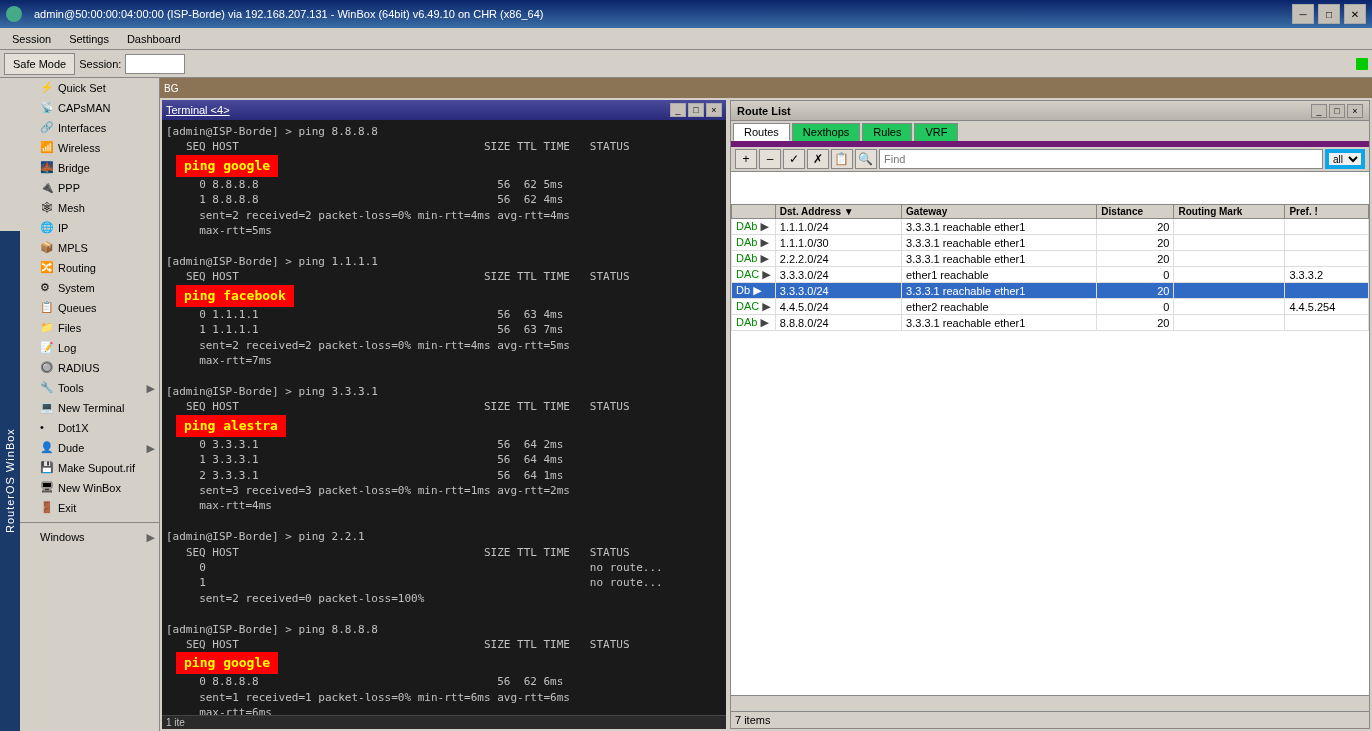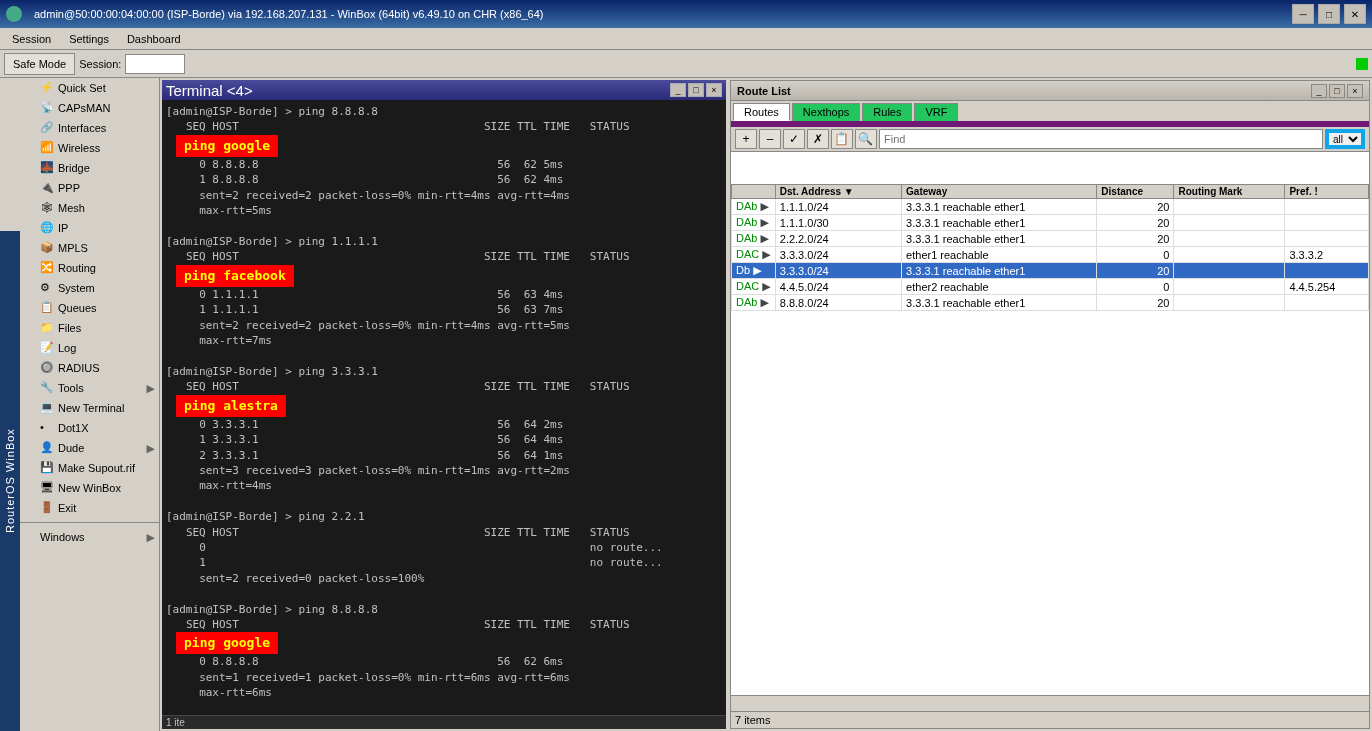--- a/index.html
+++ b/index.html
@@ -111,21 +111,21 @@
     }
     .terminal-titlebar {
       background: linear-gradient(to bottom, #4a4a9a, #2a2a7a);
       color: white;
       padding: 2px 4px;
       display: flex;
       align-items: center;
       justify-content: space-between;
       height: 20px;
     }
-    .terminal-titlebar-title { font-size: 15px; }
+    .terminal-titlebar-title { font-size: 11px; text-decoration: underline; }
     .terminal-titlebar-controls { display: flex; gap: 2px; }
     .terminal-titlebar-controls button {
       width: 16px; height: 14px; font-size: 9px; border: 1px solid #aaa;
       background: #c4c0b8; cursor: pointer;
     }
     .terminal-body {
       flex: 1;
       background: #1a1a1a;
       color: #c0c0c0;
       font-family: 'Courier New', monospace;
@@ -362,20 +362,21 @@
     </div>
     <div style="border-top:1px solid #888; margin:4px 0;"></div>
     <div class="sidebar-item">
       <span>Windows</span>
       <span style="margin-left:auto;color:#666;">▶</span>
     </div>
   </div>
 
   <div class="content-area">
 
+    <div class="bg-strip">BG</div>
 
     <div class="panels">
 
       <div class="terminal-panel">
         <div class="terminal-titlebar">
           <span class="terminal-titlebar-title">Terminal &lt;4&gt;</span>
           <div class="terminal-titlebar-controls">
             <button>_</button>
             <button>□</button>
             <button>×</button>

